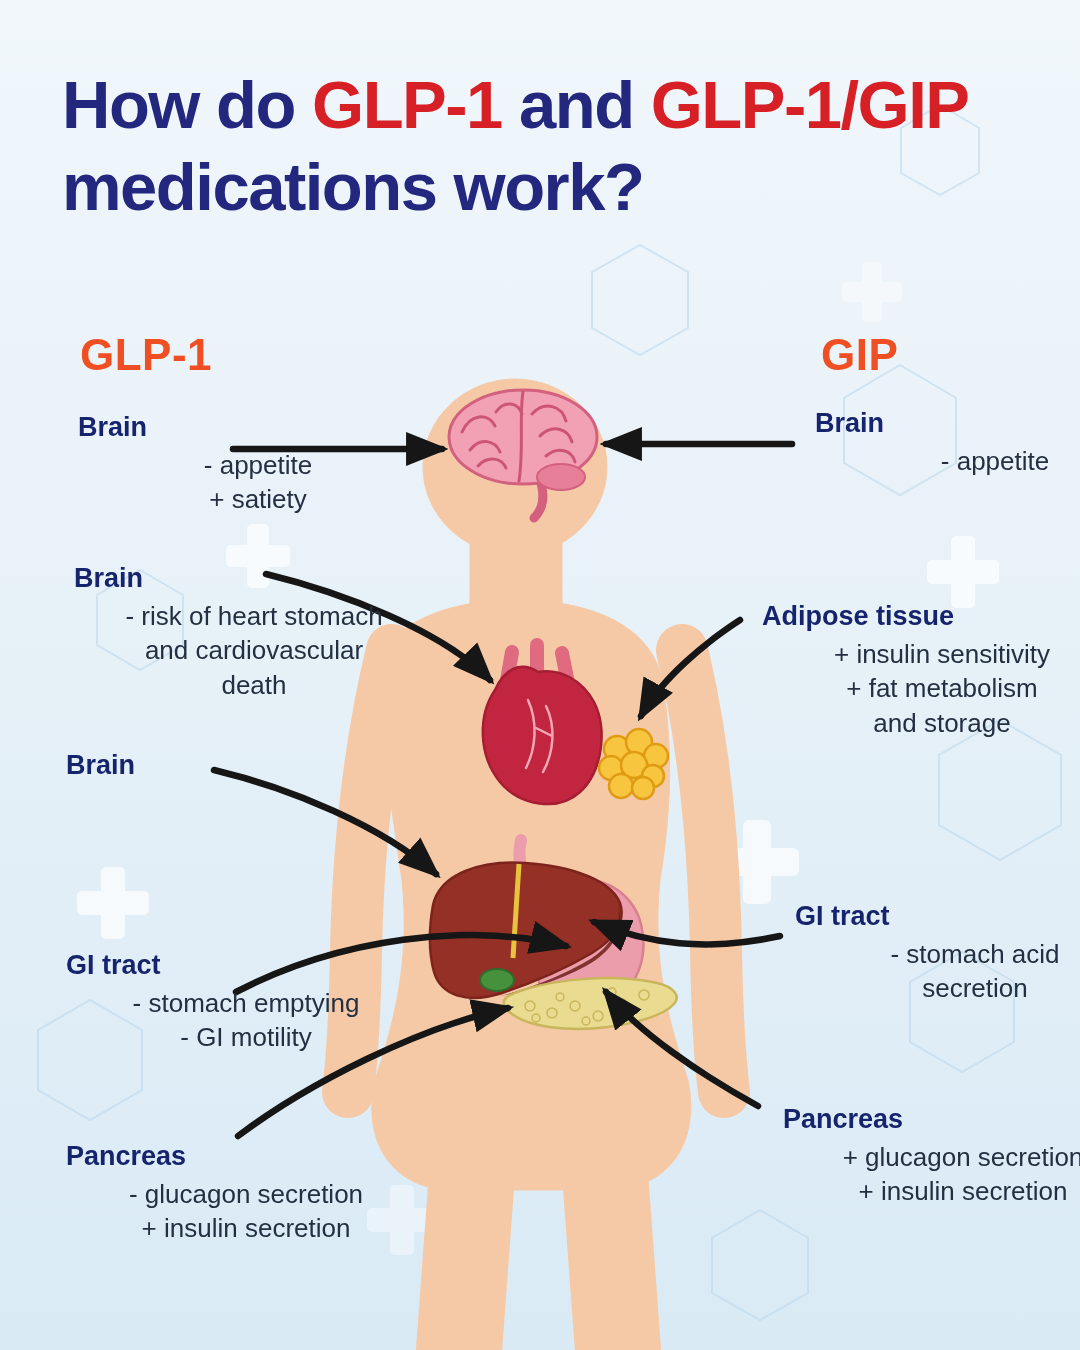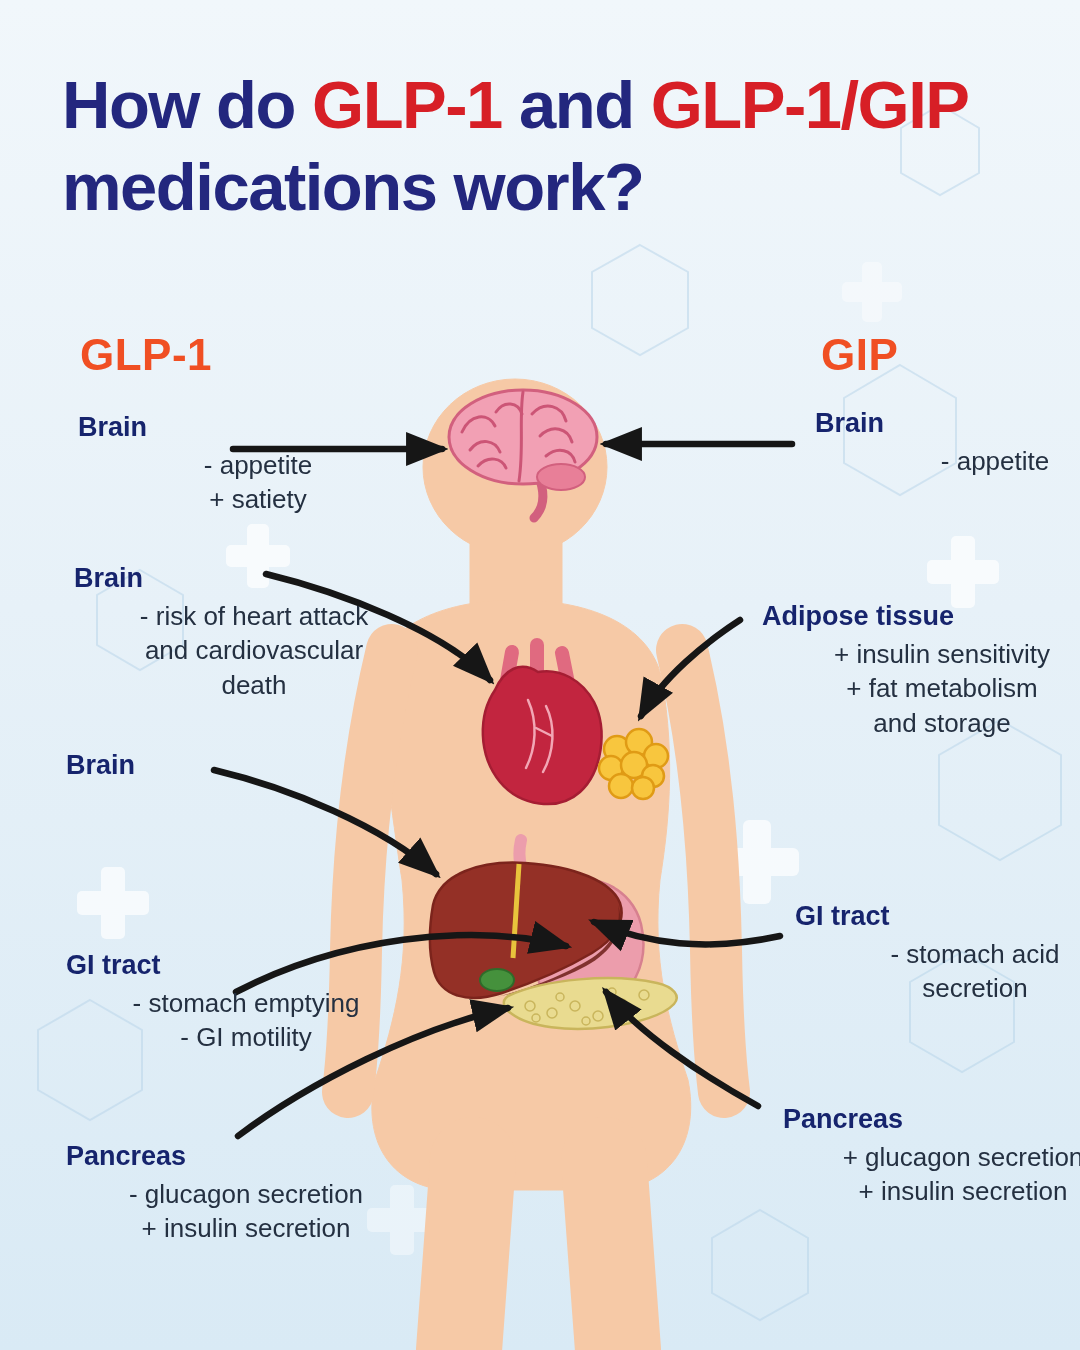--- a/index.html
+++ b/index.html
@@ -168,21 +168,21 @@
   <div class="col-header glp1">GLP-1</div>
   <div class="col-header gip">GIP</div>
 
   <div class="ann" style="left:78px; top:412px;">
     <div class="ann-h">Brain</div>
     <div class="ann-b">- appetite
 + satiety</div>
   </div>
   <div class="ann" style="left:74px; top:563px;">
     <div class="ann-h">Brain</div>
-    <div class="ann-b">- risk of heart attack
+    <div class="ann-b">- risk of heart stomach
 and cardiovascular
 death</div>
   </div>
   <div class="ann" style="left:66px; top:750px;">
     <div class="ann-h">Brain</div>
   </div>
   <div class="ann" style="left:66px; top:950px;">
     <div class="ann-h">GI tract</div>
     <div class="ann-b">- stomach emptying
 - GI motility</div>

